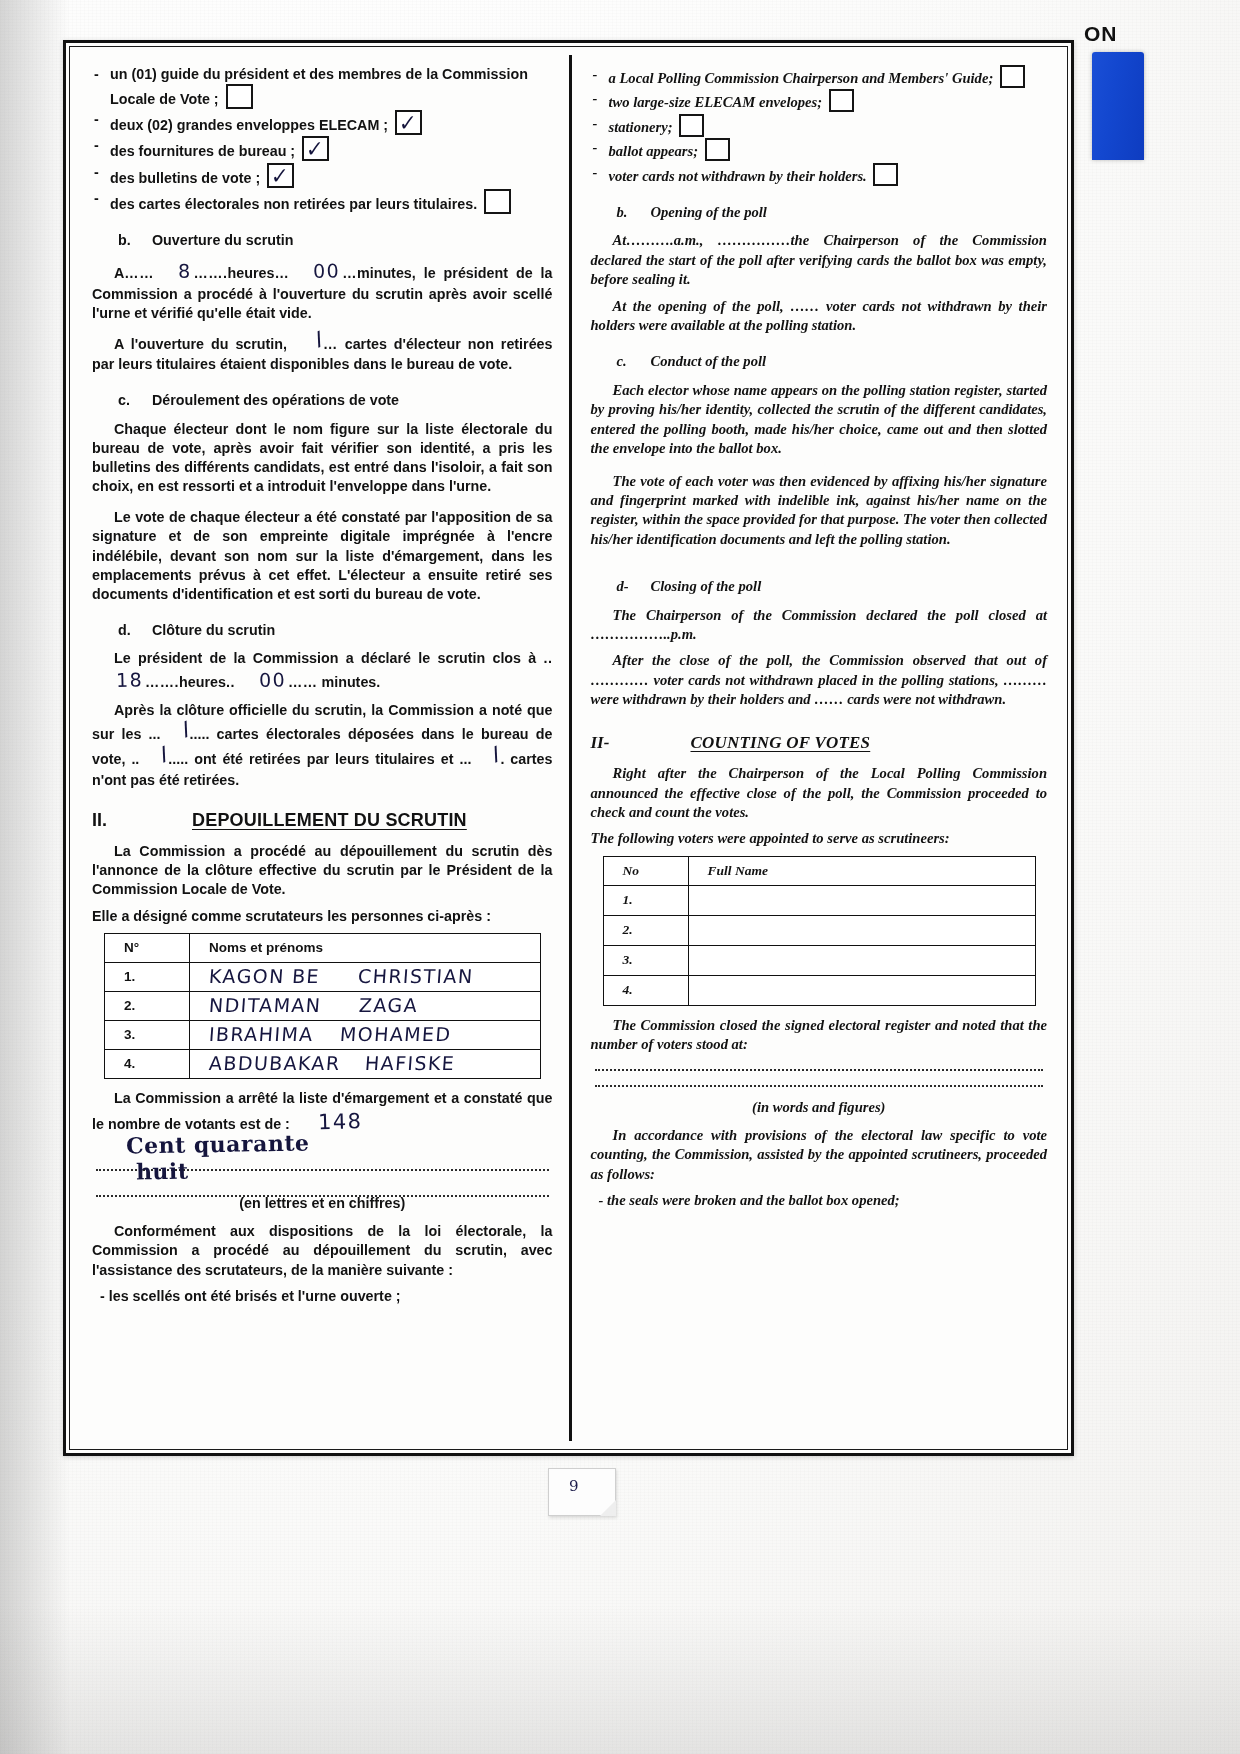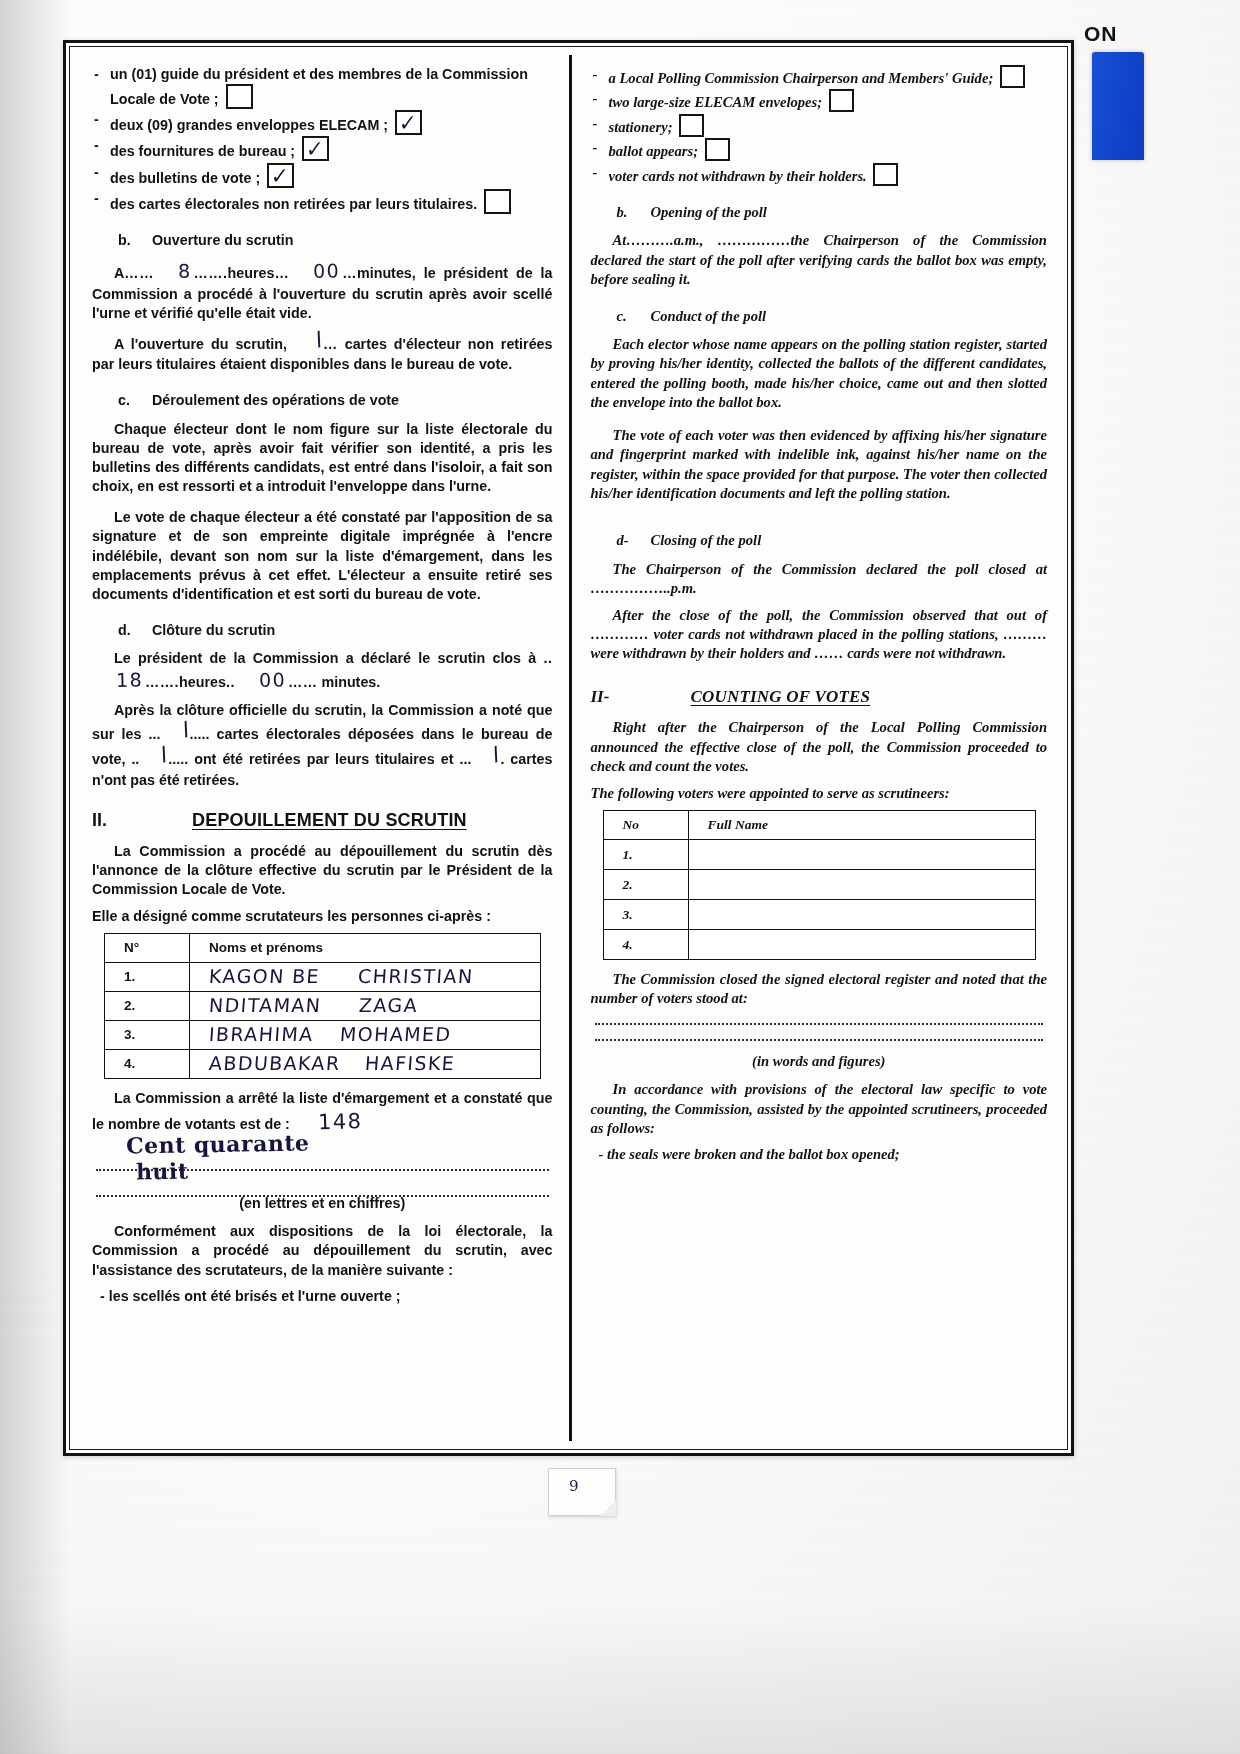--- a/index.html
+++ b/index.html
@@ -310,21 +310,21 @@
     <div class="col fr" id="col-fr">
 
       <div class="bullet-list">
         <div class="bullet-row">
           <span class="dash">-</span>
           <span>un (01) guide du président et des membres de la Commission Locale de Vote ;</span>
           <span class="chk"></span>
         </div>
         <div class="bullet-row">
           <span class="dash">-</span>
-          <span>deux (09) grandes enveloppes ELECAM ;</span>
+          <span>deux (02) grandes enveloppes ELECAM ;</span>
           <span class="chk"><span class="tick">✓</span></span>
         </div>
         <div class="bullet-row">
           <span class="dash">-</span>
           <span>des fournitures de bureau ;</span>
           <span class="chk"><span class="tick">✓</span></span>
         </div>
         <div class="bullet-row">
           <span class="dash">-</span>
           <span>des bulletins de vote ;</span>
@@ -452,26 +452,27 @@
           <span>voter cards not withdrawn by their holders.</span>
           <span class="chk sm"></span>
         </div>
       </div>
 
       <div class="subhead">
         <span class="ltr">b.</span><span class="ttl">Opening of the poll</span>
       </div>
 
       <p class="just indent">At……….a.m., ……………the Chairperson of the Commission declared the start of the poll after verifying cards the ballot box was empty, before sealing it.</p>
+      <p class="just indent">At the opening of the poll, …… voter cards not withdrawn by their holders were available at the polling station.</p>
 
       <div class="subhead">
         <span class="ltr">c.</span><span class="ttl">Conduct of the poll</span>
       </div>
 
-      <p class="just indent">Each elector whose name appears on the polling station register, started by proving his/her identity, collected the ballots of the different candidates, entered the polling booth, made his/her choice, came out and then slotted the envelope into the ballot box.</p>
+      <p class="just indent">Each elector whose name appears on the polling station register, started by proving his/her identity, collected the scrutin of the different candidates, entered the polling booth, made his/her choice, came out and then slotted the envelope into the ballot box.</p>
       <p class="just indent" style="margin-top:13px">The vote of each voter was then evidenced by affixing his/her signature and fingerprint marked with indelible ink, against his/her name on the register, within the space provided for that purpose. The voter then collected his/her identification documents and left the polling station.</p>
 
       <div class="subhead" style="margin-top:28px">
         <span class="ltr">d-</span><span class="ttl">Closing of the poll</span>
       </div>
 
       <p class="just indent">The Chairperson of the Commission declared the poll closed at ……………..p.m.</p>
       <p class="just indent">After the close of the poll, the Commission observed that out of ………… voter cards not withdrawn placed in the polling stations, ……… were withdrawn by their holders and …… cards were not withdrawn.</p>
 
       <div class="sect-head" style="margin-top:22px">

